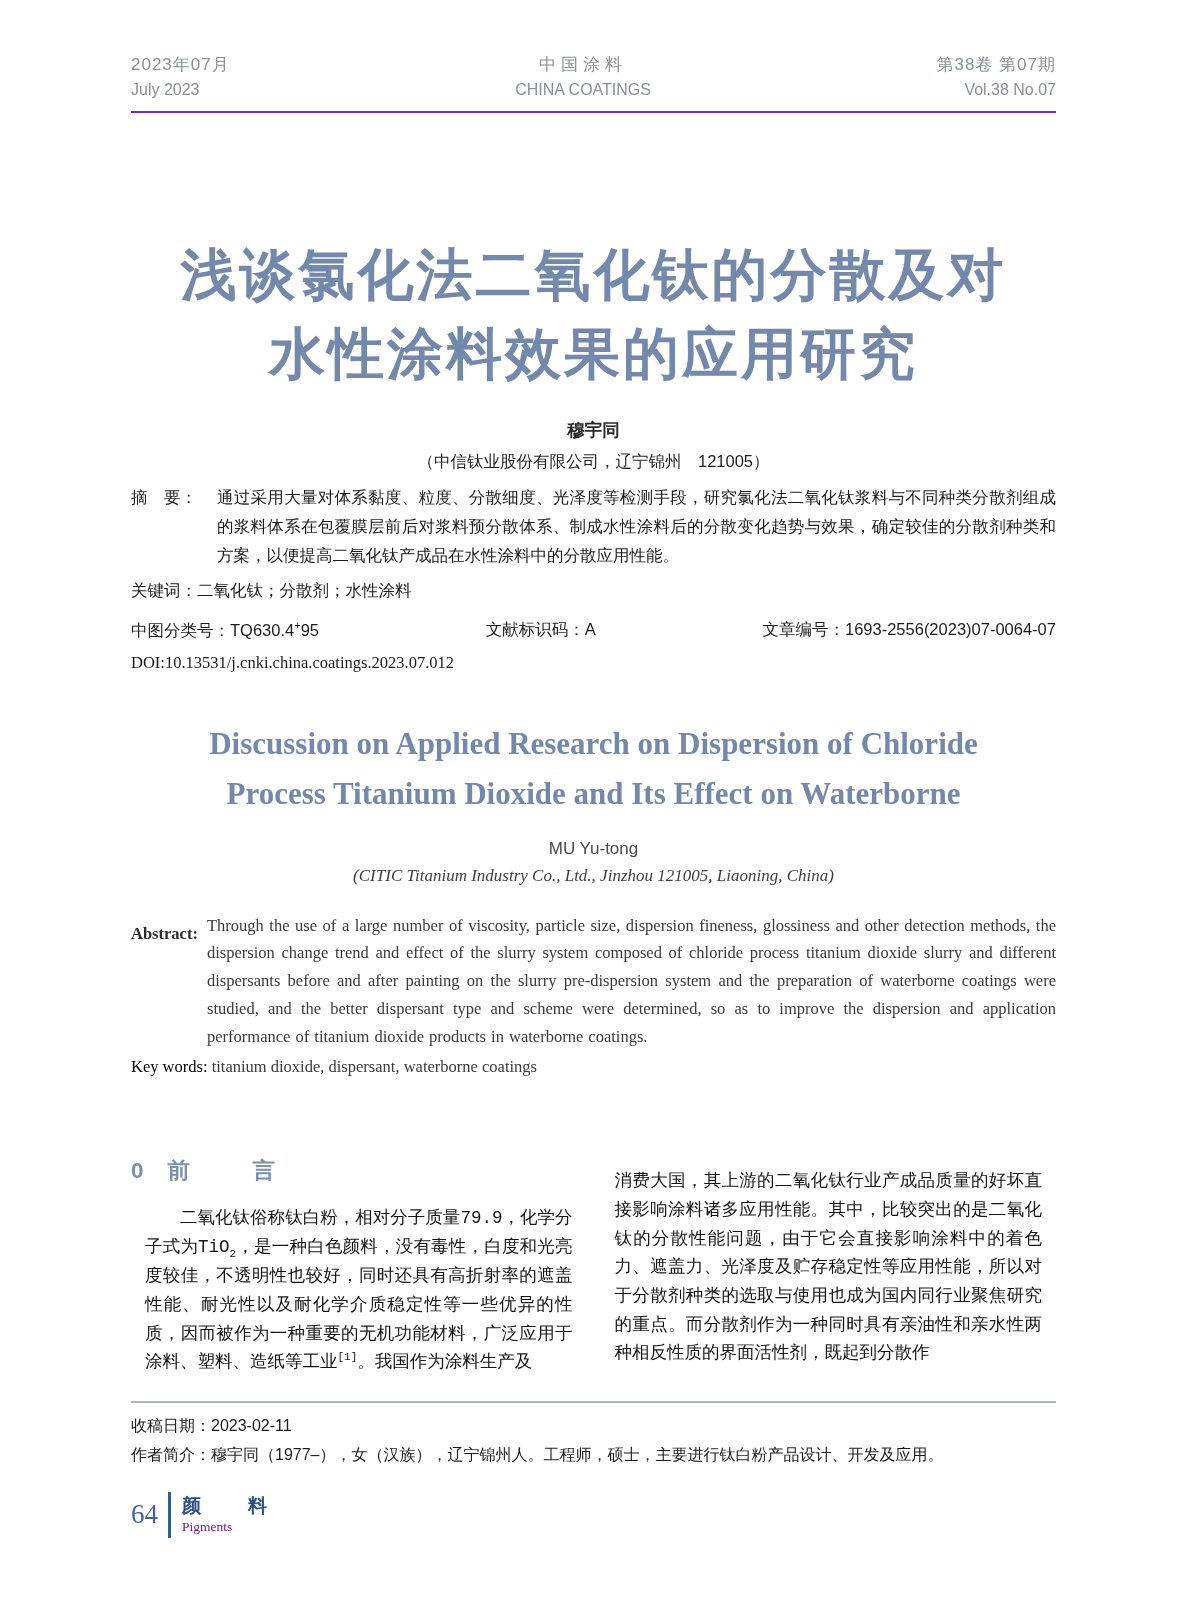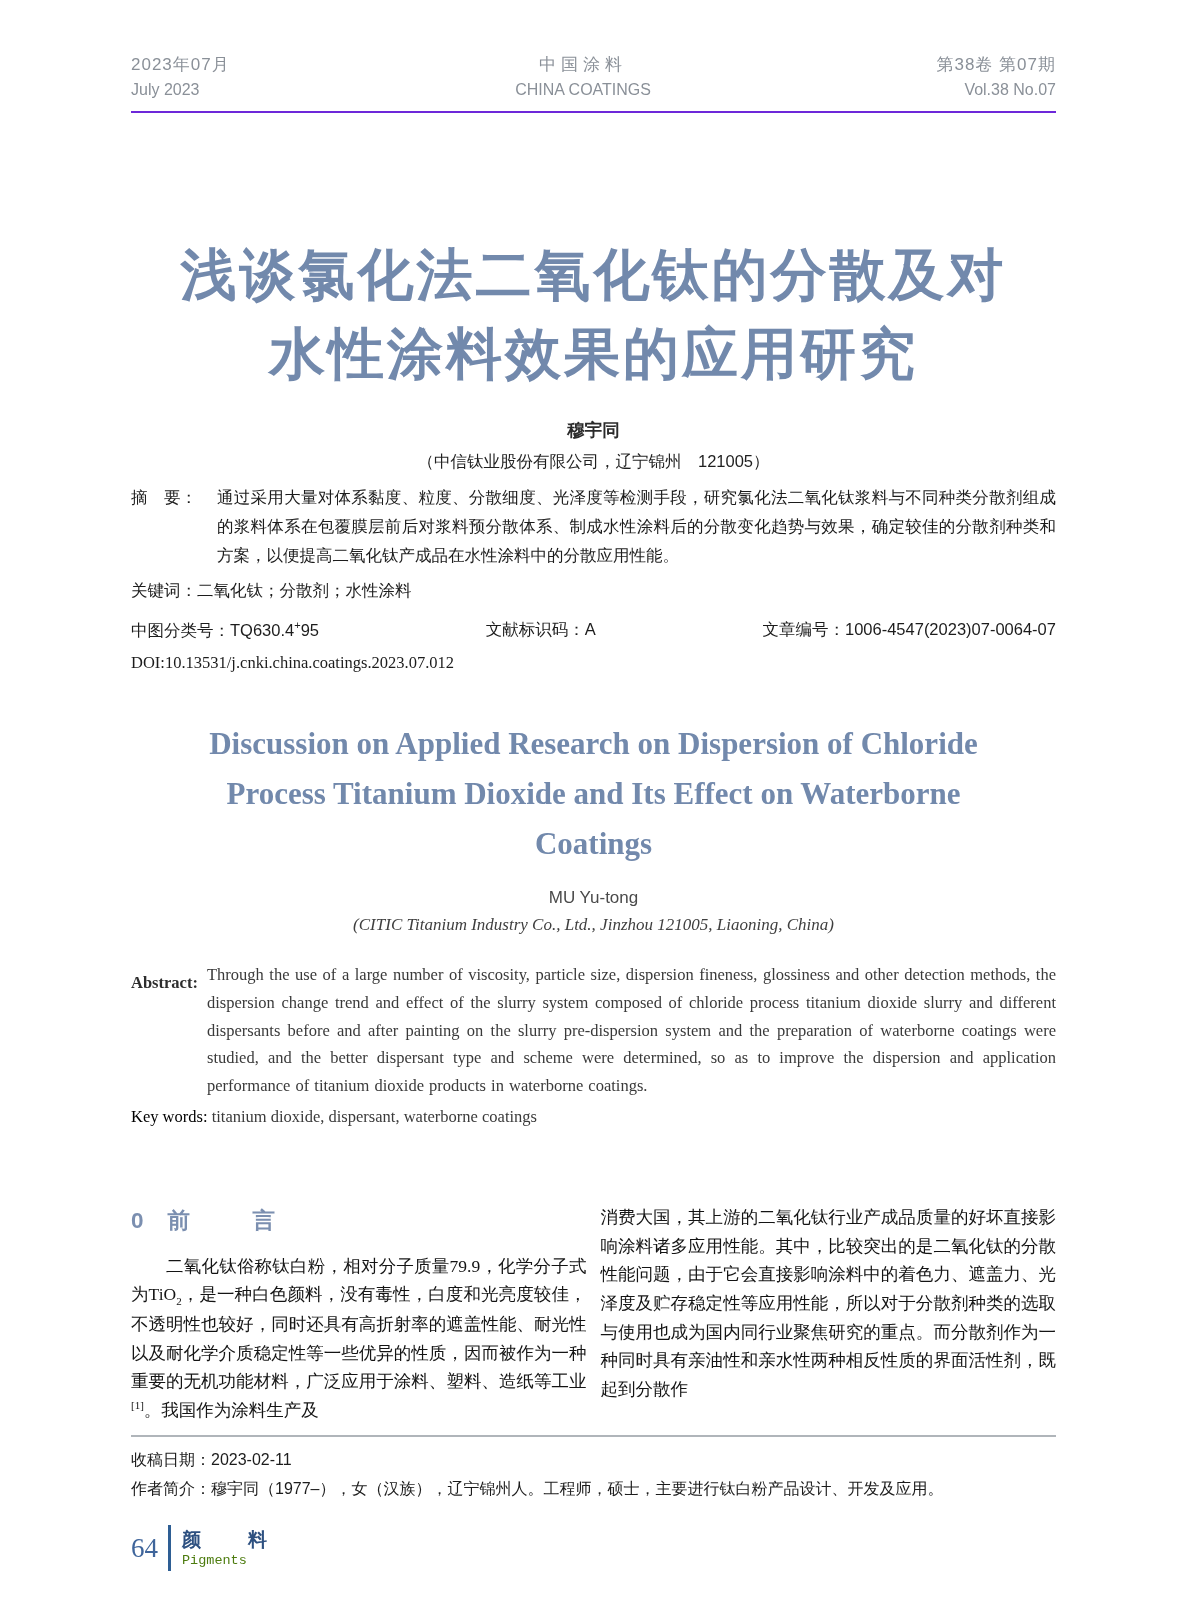--- a/index.html
+++ b/index.html
@@ -57,34 +57,34 @@
   
   .columns {margin-top:76px; display:flex; gap:14px;}
   .col {flex:1; min-width:0; font-family:"Liberation Serif", serif; font-size:17.5px;
         line-height:1.64; text-align:justify; color:#141414;}
   .section-heading {
     color:#7b8fb0; font-family:"Liberation Sans", sans-serif; font-weight:bold;
     font-size:22.5px; margin:0 0 12px 0;
   }
   .section-heading .num {margin-right:24px;}
   .section-heading .ttl {letter-spacing:20px;}
-  p.body-para {margin:0;}
+  p.body-para {margin:14px;font-family:Liberation Mono, monospace;}
   .indent {text-indent:2em;}
   .col sub {font-size:11px;}
   .col sup {font-size:11px;}
   
   .foot-rule {margin-top:10px; border-top:2px solid #b0b5ba;}
   .footnotes {margin-top:9px; font-size:16px; line-height:1.8; color:#1c1c1c;}
   .footnotes div {margin:0;}
   
   .page-footer {margin-top:22px; display:flex; align-items:center;}
   .page-num {font-family:"Liberation Serif", serif; font-size:27px; color:#3f659b; margin-right:10px;}
   .footer-bar {width:3px; height:46px; background:#2e5e94; margin-right:11px;}
   .footer-cn {font-size:19px; font-weight:bold; color:#2d5080; letter-spacing:14px; line-height:1.2;text-align:right;}
-  .footer-en {font-size:13.5px; font-family:Liberation Mono, monospace; color:#4d7c0f; margin-top:1px;}
+  .footer-en {font-size:13.5px; font-family:Liberation Serif, serif; color:#701a75; margin-top:1px;}
 </style>
 </head>
 <body>
 
 <div class="page">
 
   <div class="jheader">
     <div class="jh-col">
       <div class="jh-cn">2023年07月</div>
       <div class="jh-en">July 2023</div>
@@ -112,29 +112,28 @@
     <span>通过采用大量对体系黏度、粒度、分散细度、光泽度等检测手段，研究氯化法二氧化钛浆料与不同种类分散剂组成的浆料体系在包覆膜层前后对浆料预分散体系、制成水性涂料后的分散变化趋势与效果，确定较佳的分散剂种类和方案，以便提高二氧化钛产成品在水性涂料中的分散应用性能。</span>
   </div>
 
   <div class="keywords-cn">
     <span>关键词：</span><span>二氧化钛；分散剂；水性涂料</span>
   </div>
 
   <div class="meta-row">
     <span><span>中图分类号：</span><span>TQ630.4</span><sup>+</sup><span>95</span></span>
     <span>文献标识码：A</span>
-    <span>文章编号：1006-4547(2023)07-0064-07</span>
+    <span>文章编号：1693-2556(2023)07-0064-07</span>
   </div>
 
   <div class="doi-line">DOI:10.13531/j.cnki.china.coatings.2023.07.012</div>
 
   <div class="title-en">
     <div>Discussion on Applied Research on Dispersion of Chloride</div>
     <div>Process Titanium Dioxide and Its Effect on Waterborne</div>
-    <div>Coatings</div>
   </div>
 
   <div class="author-en">MU Yu-tong</div>
   <div class="affil-en">(CITIC Titanium Industry Co., Ltd., Jinzhou 121005, Liaoning, China)</div>
 
   <div class="abstract-en">
     <span class="lbl">Abstract:</span>
     <span>Through the use of a large number of viscosity, particle size, dispersion fineness, glossiness and other detection methods, the dispersion change trend and effect of the slurry system composed of chloride process titanium dioxide slurry and different dispersants before and after painting on the slurry pre-dispersion system and the preparation of waterborne coatings were studied, and the better dispersant type and scheme were determined, so as to improve the dispersion and application performance of titanium dioxide products in waterborne coatings.</span>
   </div>
 

